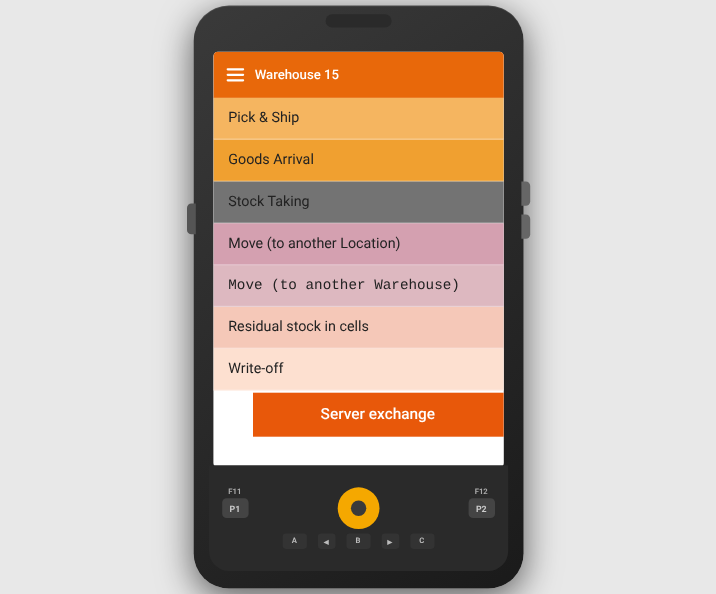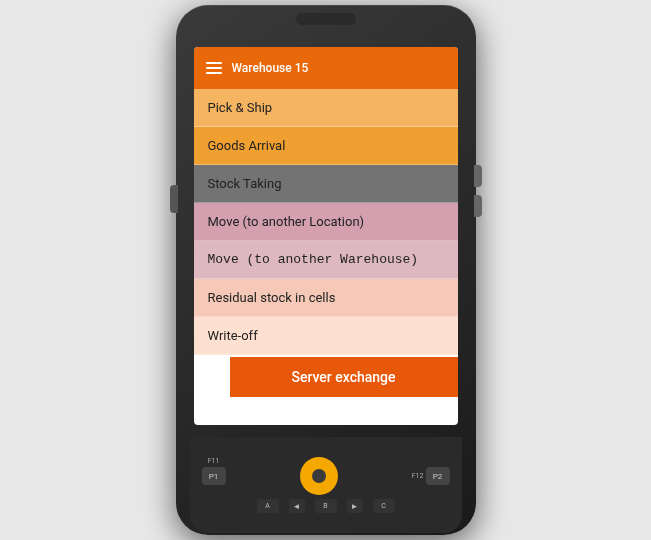--- a/index.html
+++ b/index.html
@@ -161,32 +161,33 @@
       font-size: 14px;
       font-weight: 500;
       cursor: pointer;
       margin-top: 2px;
       margin-left: 36px;
     }
 
     
     .keypad-area {
       position: absolute;
-      bottom: 2px;
+      bottom: 16px;
       left: 14px;
       right: 14px;
       height: 96px;
       background: #2a2a2a;
       border-radius: 0 0 18px 18px;
       display: flex;
       flex-direction: column;
       align-items: center;
       justify-content: center;
       gap: 4px;
       padding: 6px 8px;
+      font-weight: bold;
     }
 
     .keypad-top-row {
       display: flex;
       justify-content: space-between;
       width: 100%;
       padding: 0 4px;
     }
     .keypad-fn-label {
       font-size: 7px;
@@ -288,21 +289,21 @@
 
     <div class="keypad-area">
       <div class="keypad-top-row">
         <div style="display:flex;flex-direction:column;align-items:center;gap:2px;">
           <span class="keypad-fn-label">F11</span>
           <div class="keypad-p-btn">P1</div>
         </div>
         <div class="nav-dpad">
           <div class="nav-dpad-inner"></div>
         </div>
-        <div style="display:flex;flex-direction:row;align-items:center;gap:2px;">
+        <div style="display:flex;flex-direction:column;align-items:center;gap:2px;">
           <span class="keypad-fn-label">F12</span>
           <div class="keypad-p-btn">P2</div>
         </div>
       </div>
       <div class="keypad-abc-row">
         <div class="abc-btn">A</div>
         <div class="arrow-btn">◄</div>
         <div class="abc-btn">B</div>
         <div class="arrow-btn">►</div>
         <div class="abc-btn">C</div>

